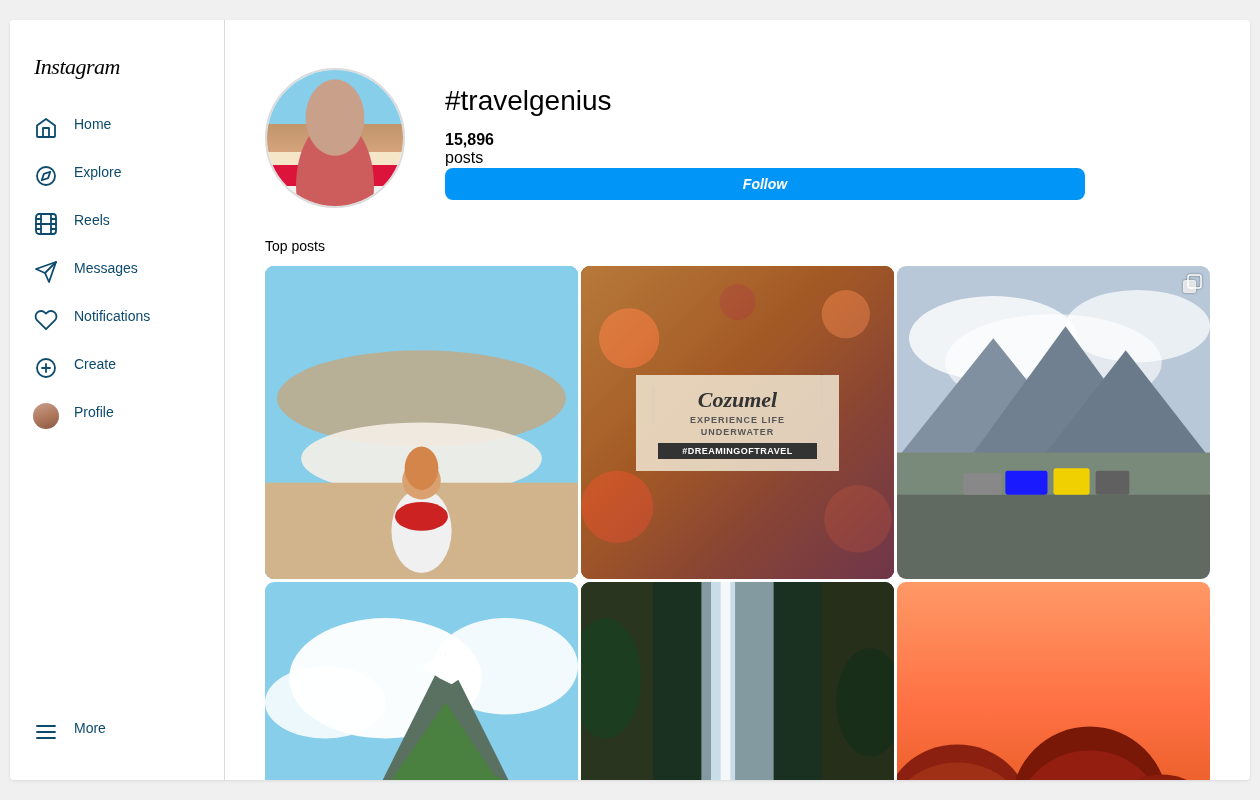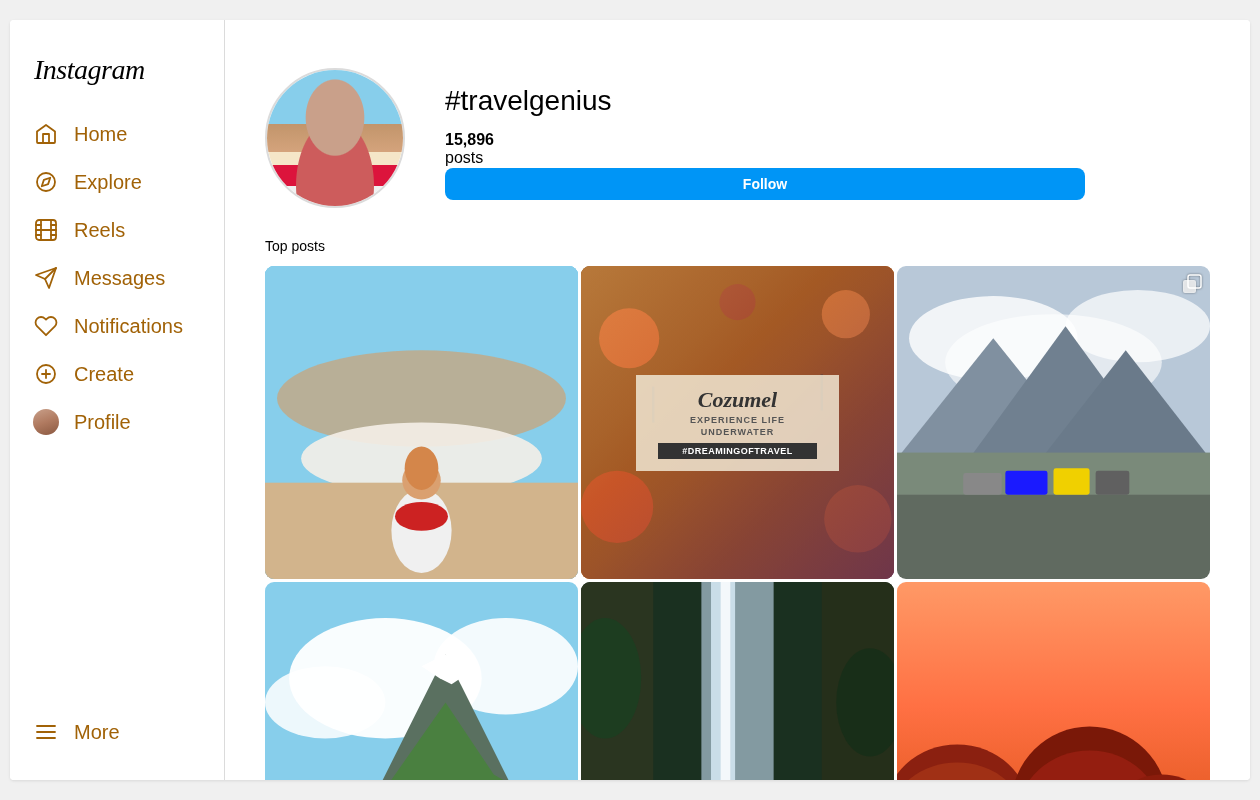--- a/index.html
+++ b/index.html
@@ -28,37 +28,36 @@
       min-width: 215px;
       border-right: 1px solid #dbdbdb;
       background: #fff;
       display: flex;
       flex-direction: column;
       padding: 16px 12px;
     }
     .sidebar-logo {
       padding: 18px 12px 24px;
       font-family: 'Georgia', cursive;
-      font-size: 28px;
+      font-size: 22px;
       font-style: italic;
       font-weight: 400;
       color: #000;
       cursor: pointer;
       letter-spacing: -0.5px;
     }
     .nav-item {
       display: flex;
-      align-items: center;
       gap: 16px;
       padding: 12px 12px;
       border-radius: 8px;
       cursor: pointer;
-      font-size: 20px;
+      font-size: 14px;
       font-weight: 400;
-      color: #a16207;
+      color: #0c4a6e;
       transition: background 0.15s;
     }
     .nav-icon {
       width: 24px;
       height: 24px;
       display: flex;
       align-items: center;
       justify-content: center;
       flex-shrink: 0;
     }
@@ -139,20 +138,21 @@
     .follow-btn {
       background: #0095f6;
       color: #fff;
       border: none;
       border-radius: 8px;
       padding: 8px 0;
       width: 640px;
       font-size: 14px;
       font-weight: 600;
       cursor: pointer;
+      font-style: italic;
     }
 
     
     .grid-section {
       padding: 0 40px;
     }
     .top-posts-label {
       font-size: 14px;
       font-weight: 400;
       color: #000;

